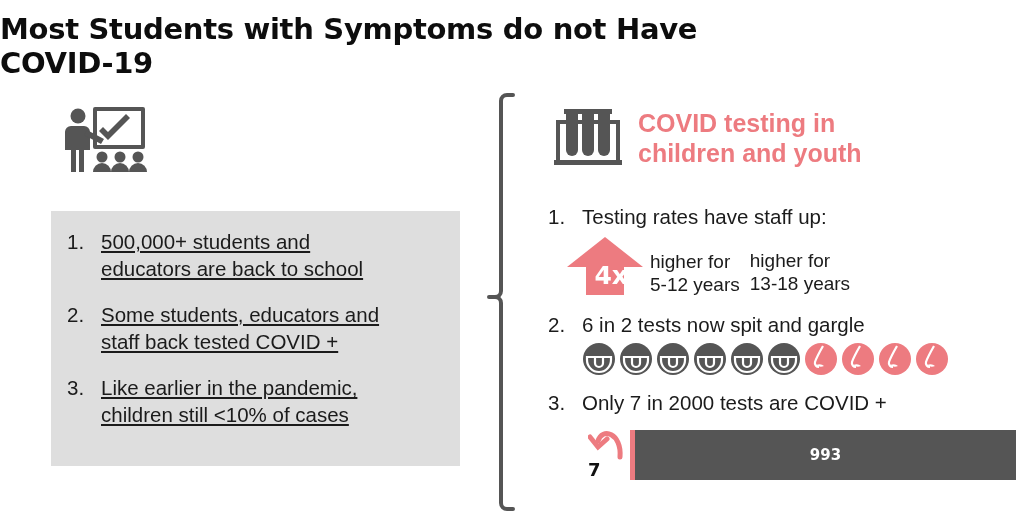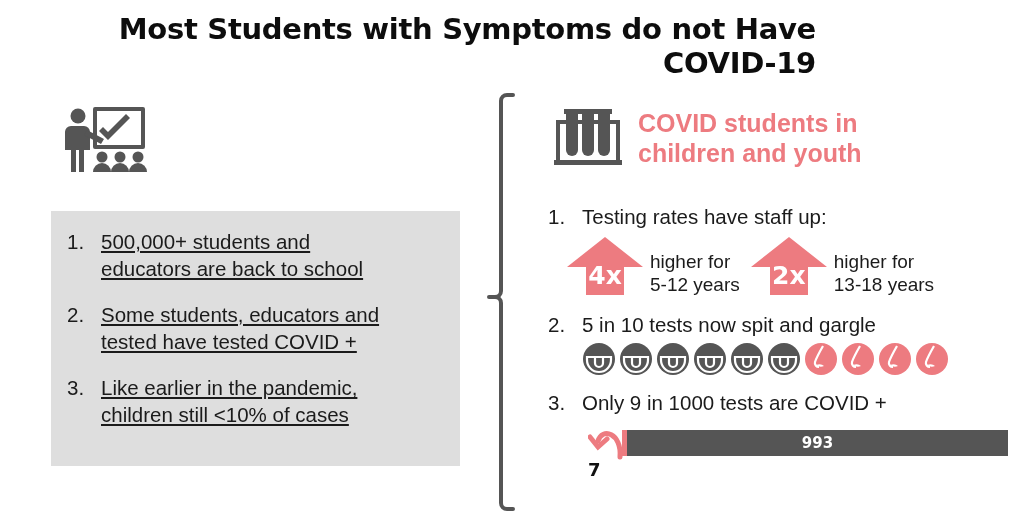--- a/index.html
+++ b/index.html
@@ -15,21 +15,21 @@
     font-family: "Liberation Sans", sans-serif;
     color: #1a1a1a;
   }
 
   
   .title {
     position: absolute;
     top: 12px;
     left: 0;
     width: 816px;
-    text-align: right;
+    text-align: left;
     font-size: 29px;
     font-weight: bold;
     letter-spacing: -0.3px;
     color: #0d0d0d;
     font-family: "DejaVu Sans", sans-serif;
   }
 
   
   .sec-head {
     position: absolute;
@@ -96,23 +96,23 @@
     align-items: flex-start;
     margin-top: 6px;
     margin-left: 18px;
     gap: 10px;
   }
   .arrow-unit { display: flex; align-items: center; gap: 6px; }
   .arrow-wrap { position: relative; width: 78px; height: 62px; flex: 0 0 auto; }
   .arrow-wrap svg { display: block; }
   .arrow-label {
     position: absolute;
-    left: 0; right: 0;
+    left: 0; right: 16px;
     bottom: 7px;
-    text-align: center;
+    text-align: right;
     color: #ffffff;
     font-weight: bold;
     font-size: 25px;
     font-family: "DejaVu Sans", sans-serif;
   }
   .arrow-cap {
     font-size: 19px;
     line-height: 1.22;
     white-space: pre-line;
     color: #1b1b1b;
@@ -132,23 +132,23 @@
   
   .row-3 { margin-top: 15px; }
   .bar-area {
     position: relative;
     margin-top: 6px;
     margin-left: 18px;
     height: 56px;
   }
   .bar {
     position: absolute;
-    left: 56px;
+    left: 64px;
     top: 9px;
-    height: 26px;
+    height: 50px;
     width: 386px;
     display: flex;
   }
   .bar .seg-small { width: 5px; background: #ED7B80; }
   .bar .seg-large {
     flex: 1 1 auto;
     background: #555555;
     color: #ffffff;
     font-weight: bold;
     font-size: 15px;
@@ -205,21 +205,21 @@
 
     <div class="li">
       <span class="num">1.</span>
       <span class="txt">500,000+ students and
 educators are back to school</span>
     </div>
 
     <div class="li">
       <span class="num">2.</span>
       <span class="txt">Some students, educators and
-tested have tested COVID +</span>
+staff back tested COVID +</span>
     </div>
 
     <div class="li">
       <span class="num">3.</span>
       <span class="txt">Like earlier in the pandemic,
 children still &lt;10% of cases</span>
     </div>
 
   </div>
 </div>
@@ -243,21 +243,21 @@
       <rect x="44" y="9" width="16" height="5"></rect>
 
       <rect x="4" y="20" width="4" height="42"></rect>
       <rect x="64" y="20" width="4" height="42"></rect>
 
       <rect x="4" y="20" width="64" height="4"></rect>
 
       <rect x="2" y="60" width="68" height="5"></rect>
     </svg>
   </span>
-  <span class="head-text">COVID students in
+  <span class="head-text">COVID testing in
 children and youth</span>
 </div>
 
 <div class="right-col">
 
   <div class="r-item">
     <span class="num">1.</span>
     <span class="txt">Testing rates have staff up:</span>
   </div>
 
@@ -268,35 +268,29 @@
         <svg width="78" height="62" viewBox="0 0 78 62" fill="#ED7B80">
           <path d="M39 2 L77 32 H58 V60 H20 V32 H1 Z"></path>
         </svg>
         <span class="arrow-label">4x</span>
       </span>
       <span class="arrow-cap">higher for
 5-12 years</span>
     </div>
 
     <div class="arrow-unit">
-      <span class="arrow-wrap">
-        <svg width="78" height="62" viewBox="0 0 78 62" fill="#ED7B80">
-          <path d="M39 2 L77 32 H58 V60 H20 V32 H1 Z"></path>
-        </svg>
-        <span class="arrow-label">2x</span>
-      </span>
       <span class="arrow-cap">higher for
 13-18 years</span>
     </div>
 
   </div>
 
   <div class="r-item row-2">
     <span class="num">2.</span>
-    <span class="txt">5 in 10 tests now spit and gargle</span>
+    <span class="txt">6 in 2 tests now spit and gargle</span>
   </div>
 
   <div class="dots-row">
 
     <span>
       <svg width="34" height="34" viewBox="0 0 34 34">
           <circle cx="17" cy="17" r="16" fill="#555555"></circle>
         <path d="M4 15 a13 10 0 0 1 26 0 z" fill="#ffffff" opacity="0.0"></path>
         <path d="M5 15 h24 v3 a12 12 0 0 1 -24 0 z" fill="none" stroke="#ffffff" stroke-width="2.2"></path>
         <path d="M13 16 v5 a4 4 0 0 0 8 0 v-5" fill="none" stroke="#ffffff" stroke-width="2.2"></path>
@@ -363,21 +357,21 @@
       <svg width="34" height="34" viewBox="0 0 34 34">
           <circle cx="17" cy="17" r="16" fill="#ED7B80"></circle>
         <path d="M19 4 C15 11 12 17 11 20 a4 4 0 0 0 4 5" fill="none" stroke="#ffffff" stroke-width="2.2"></path>
         <path d="M12 23 q5 -2 8 1 q-4 2 -8 -1 z" fill="#ffffff"></path>
       </svg>
     </span>
   </div>
 
   <div class="r-item row-3">
     <span class="num">3.</span>
-    <span class="txt">Only 9 in 1000 tests are COVID +</span>
+    <span class="txt">Only 7 in 2000 tests are COVID +</span>
   </div>
 
   <div class="bar-area">
     <span class="arrow-anno">
       <svg width="44" height="42" viewBox="0 0 44 42" fill="none" stroke="#ED7B80" stroke-width="5" stroke-linecap="round">
         <path d="M32 36 C34 12 14 6 10 20"></path>
         <path d="M2 16 L10 26 L19 18" fill="none"></path>
       </svg>
     </span>
     <span class="anno-num">7</span>

